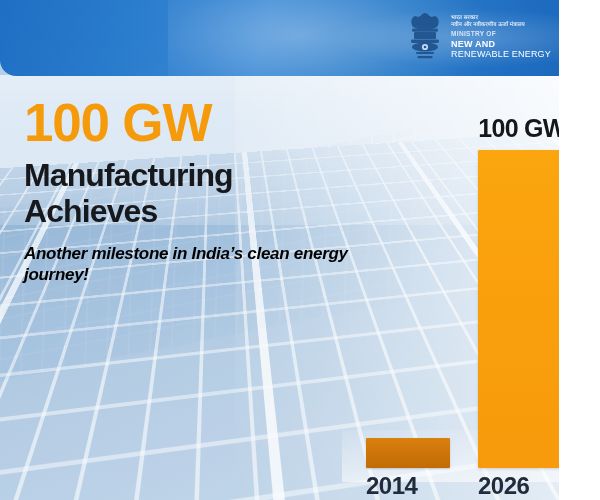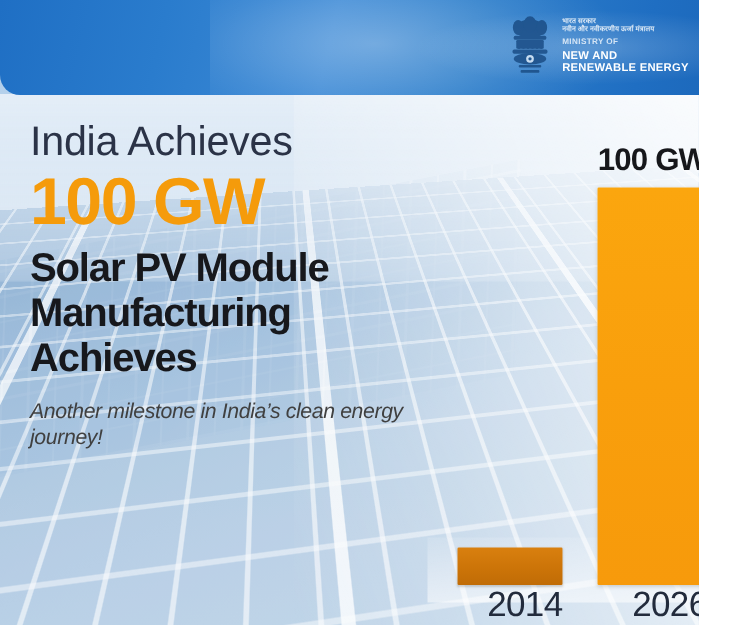--- a/index.html
+++ b/index.html
@@ -189,21 +189,21 @@
   }
   .logo-new-and {
     font-size: 9px;
     font-weight: bold;
     letter-spacing: 0.2px;
     color: #ffffff;
     margin-top: 1px;
   }
   .logo-renewable {
     font-size: 9px;
-    font-weight: bold;
+    font-weight: normal;
     letter-spacing: 0.2px;
     color: #ffffff;
     margin-top: 0px;
   }
 
   
   .headline {
     position: absolute;
     left: 24px;
     top: 96px;
@@ -229,23 +229,23 @@
   .line-big {
     font-size: 32px;
     font-weight: bold;
     color: #17181c;
     letter-spacing: -0.9px;
     line-height: 1.13;
   }
   .subtitle {
     margin-top: 15px;
     font-size: 17px;
-    font-weight: normal;
+    font-weight: bold;
     font-style: italic;
-    color: #404040;
+    color: #000000;
     line-height: 1.22;
     letter-spacing: -0.3px;
   }
 
   
   .chart {
     position: absolute;
     left: 352px;
     top: 96px;
     width: 236px;
@@ -283,25 +283,25 @@
   }
   .bar.b2025 {
     height: 318px;
     background: linear-gradient(180deg, #fba60e 0%, #f99f0c 50%, #f79a0b 100%);
     box-shadow: 0 1px 3px rgba(60,50,30,0.18);
   }
 
   .year-label {
     position: absolute;
     bottom: 0px;
-    font-size: 28px;
-    font-weight: normal;
+    font-size: 24px;
+    font-weight: bold;
     color: #222b3c;
     letter-spacing: -0.5px;
-    text-align: right;
+    text-align: left;
   }
   .year-label.y2014 { left: 14px; width: 84px; }
   .year-label.y2025 { left: 126px; width: 88px; }
 
   
   .ground {
     position: absolute;
     left: -10px;
     right: -20px;
     bottom: 18px;
@@ -352,23 +352,21 @@
     <div class="logo-text">
       <div class="logo-hindi-1">भारत सरकार</div>
       <div class="logo-hindi-2">नवीन और नवीकरणीय ऊर्जा मंत्रालय</div>
       <div class="logo-min-of">MINISTRY OF</div>
       <div class="logo-new-and">NEW AND</div>
       <div class="logo-renewable">RENEWABLE ENERGY</div>
     </div>
   </div>
 
   <div class="headline">
-    <div class="line-india">India Achieves</div>
     <div class="line-100gw">100 GW</div>
-    <div class="line-big">Solar PV Module</div>
     <div class="line-big">Manufacturing</div>
     <div class="line-big">Achieves</div>
     <div class="subtitle">Another milestone in India’s clean energy journey!</div>
   </div>
 
   <div class="chart">
     <div class="ground"></div>
 
     <div class="bar-group g2014">
       <div class="bar b2014"></div>

